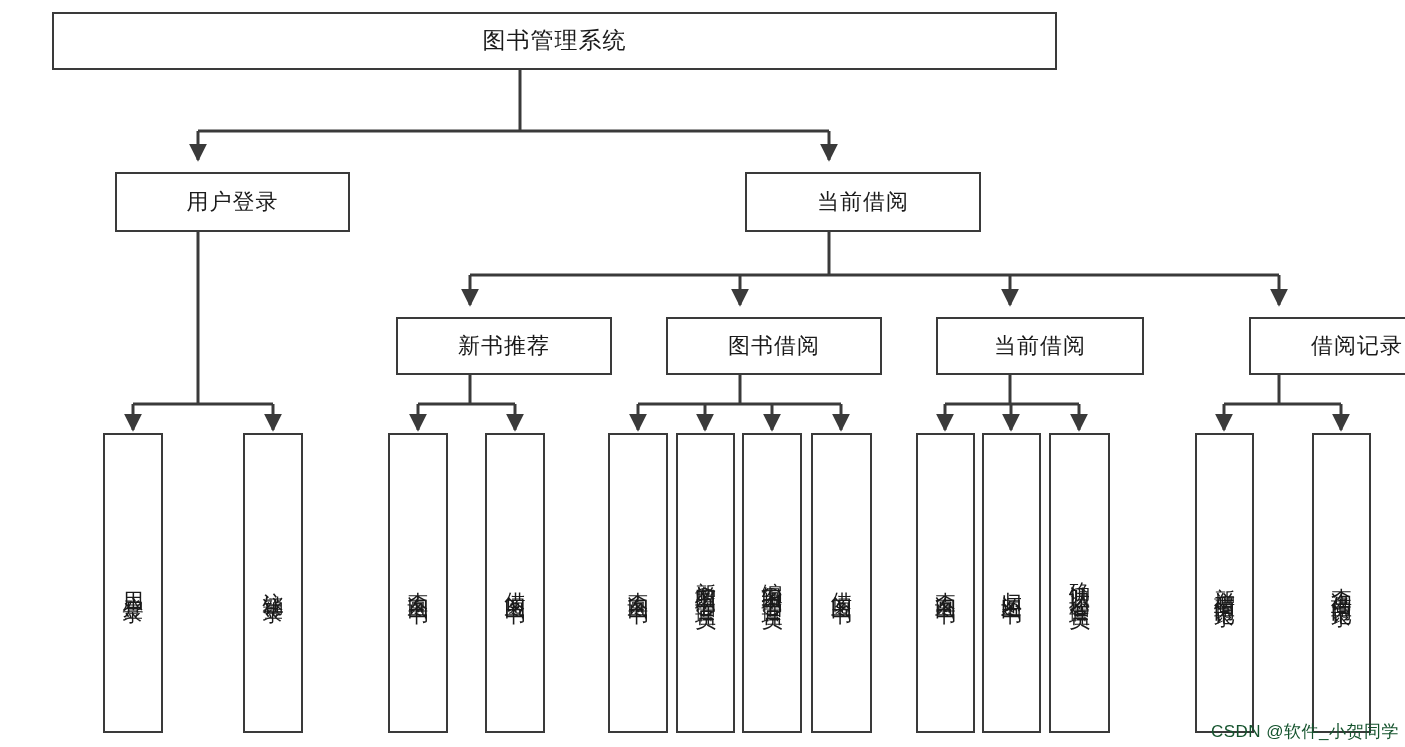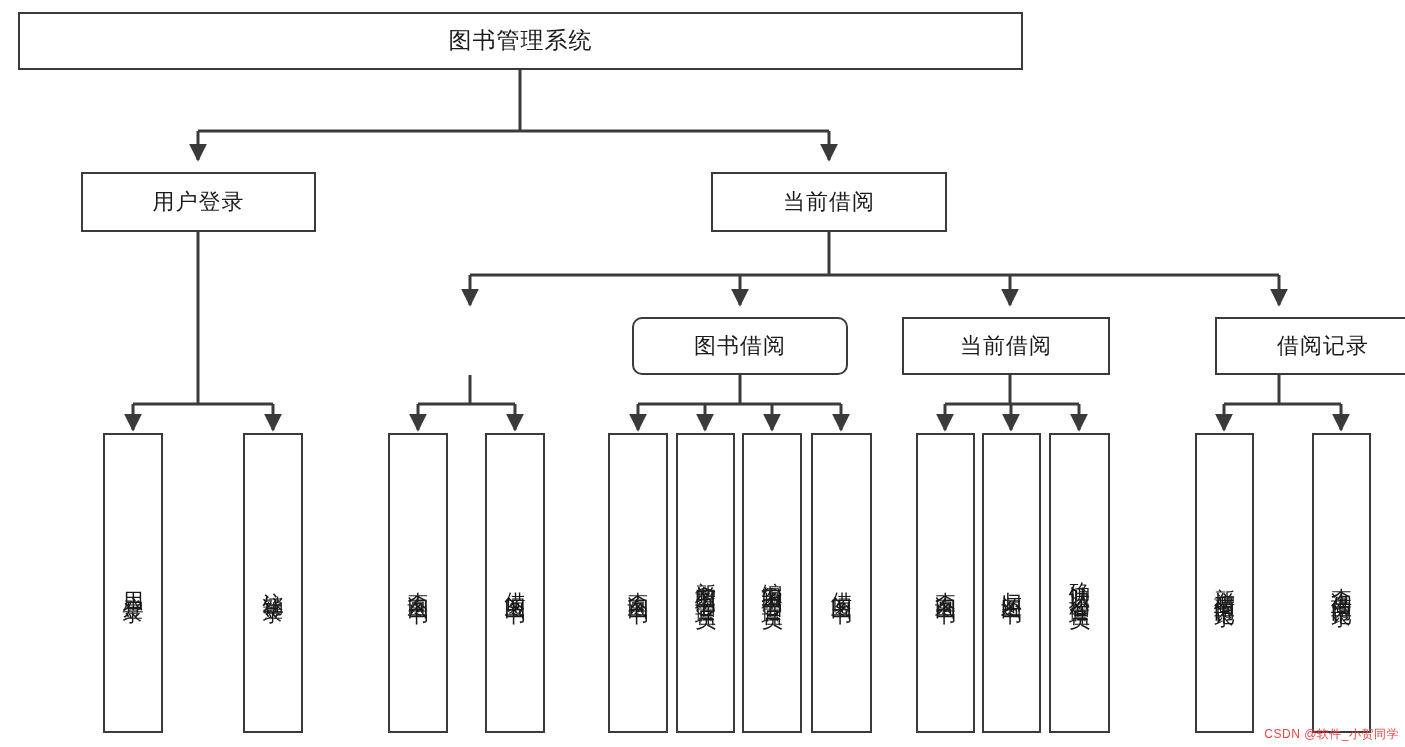--- a/index.html
+++ b/index.html
@@ -30,39 +30,40 @@
     background: #ffffff;
     display: flex;
     align-items: center;
     justify-content: center;
     color: #1a1a1a;
   }
   .node.horiz {
     font-size: 22px;
     letter-spacing: 1px;
     line-height: 1.1;
+    margin-left: 34px;
   }
   .node.root {
     font-size: 23px;
   }
   .node.vert {
     writing-mode: vertical-rl;
     text-orientation: upright;
     font-size: 21px;
     letter-spacing: 4px;
     line-height: 1.05;
     padding: 4px 0;
     white-space: nowrap;
   }
   #watermark {
     position: absolute;
     right: 6px;
     bottom: 4px;
-    font-size: 12px;
-    color: #ef4444;
+    font-size: 17px;
+    color: #14532d;
     white-space: nowrap;
     letter-spacing: 0.5px;
   }
 </style>
 </head>
 <body>
 
 <div id="canvas">
 
   <svg id="edges" viewBox="0 0 1405 747" xmlns="http://www.w3.org/2000/svg">
@@ -113,21 +114,22 @@
       <path d="M 1224 404 L 1224 430" marker-end="url(#arrow)"></path>
       <path d="M 1341 404 L 1341 430" marker-end="url(#arrow)"></path>
     </g>
   </svg>
 
   <div class="node horiz root" style="left:18px; top:12px; width:1005px; height:58px;">图书管理系统</div>
 
   <div class="node horiz" style="left:81px; top:172px; width:235px; height:60px;">用户登录</div>
   <div class="node horiz" style="left:711px; top:172px; width:236px; height:60px;">当前借阅</div>
 
-  <div class="node horiz" style="left:632px; top:317px; width:216px; height:58px;border-radius:10px;">图书借阅</div>
+  <div class="node horiz" style="left:362px; top:317px; width:216px; height:58px;">新书推荐</div>
+  <div class="node horiz" style="left:632px; top:317px; width:216px; height:58px;">图书借阅</div>
   <div class="node horiz" style="left:902px; top:317px; width:208px; height:58px;">当前借阅</div>
   <div class="node horiz" style="left:1215px; top:317px; width:216px; height:58px;">借阅记录</div>
 
   <div class="node vert" style="left:103px; top:433px; width:60px; height:300px;">用户登录</div>
   <div class="node vert" style="left:243px; top:433px; width:60px; height:300px;">注销登录</div>
 
   <div class="node vert" style="left:388px; top:433px; width:60px; height:300px;">查询图书</div>
   <div class="node vert" style="left:485px; top:433px; width:60px; height:300px;">借阅图书</div>
 
   <div class="node vert" style="left:608px; top:433px; width:60px; height:300px;">查询图书</div>

